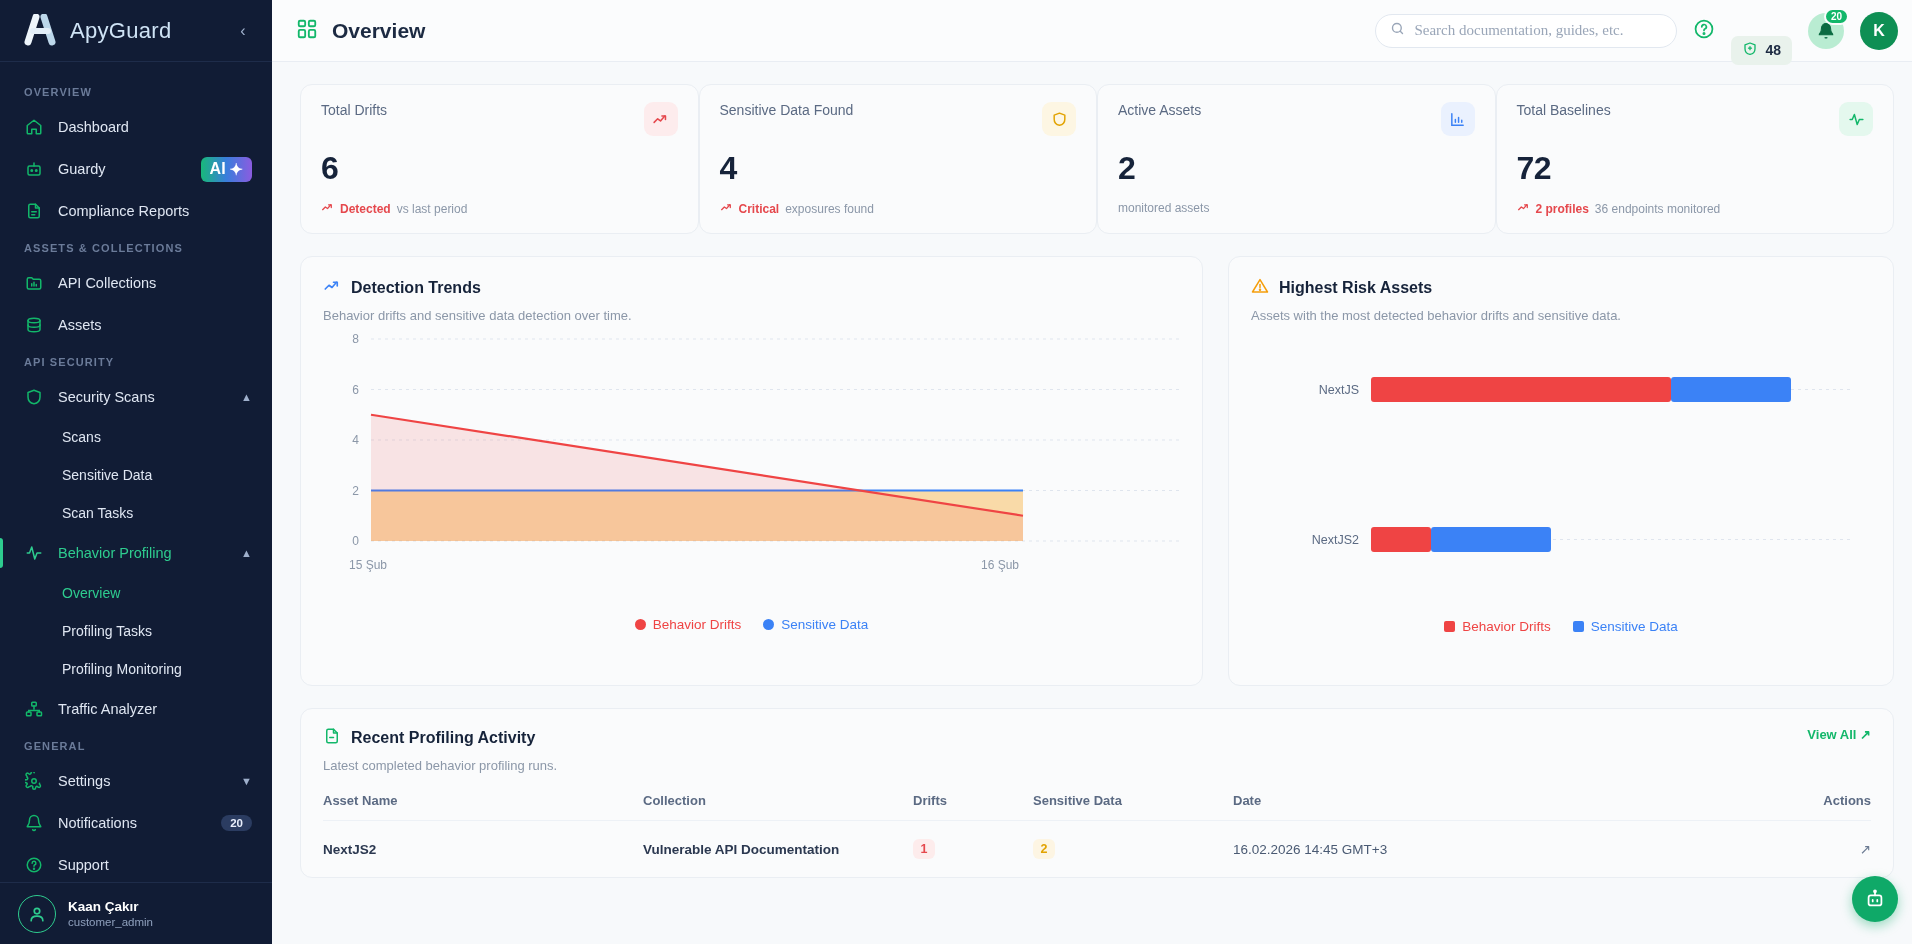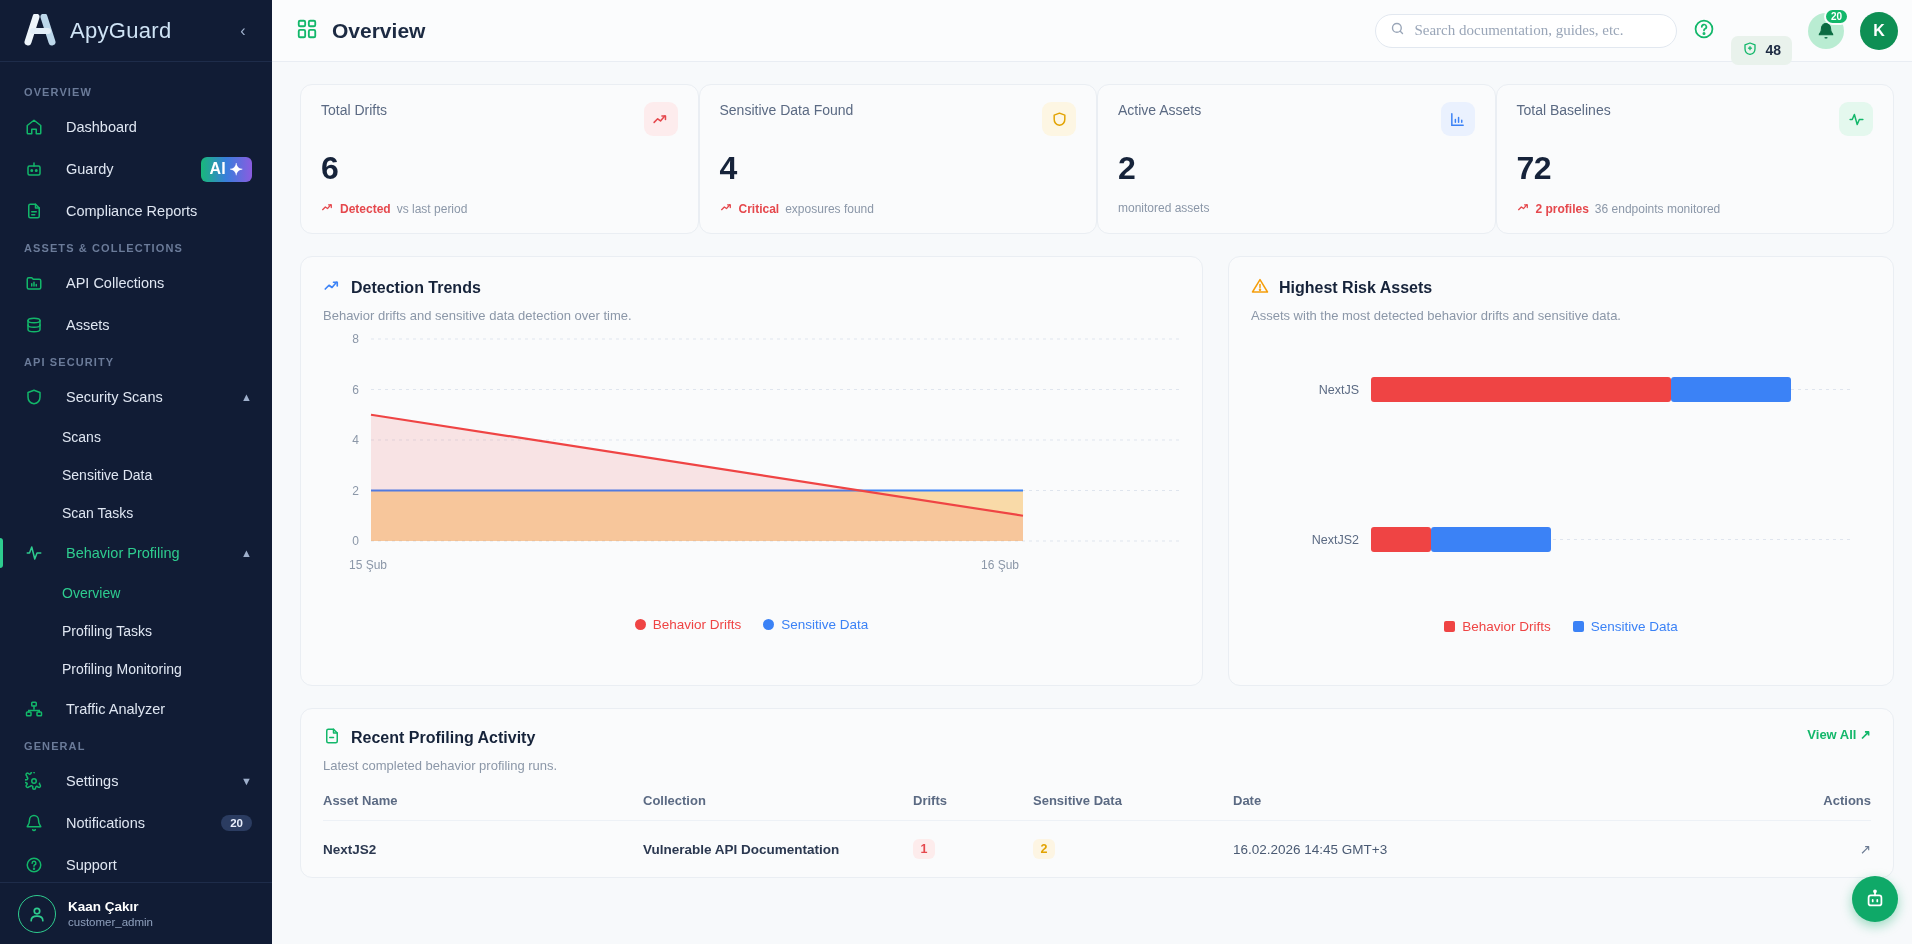--- a/index.html
+++ b/index.html
@@ -29,21 +29,21 @@
   .collapse-btn {
     margin-left: auto; color: #9fb0cc; font-size: 16px; cursor: pointer;
     width: 22px; text-align: center;
   }
   .nav { flex: 1; overflow: hidden; padding-top: 14px; }
   .nav-section {
     font-size: 11px; letter-spacing: 1.1px; color: #6b7b99;
     padding: 10px 24px 8px; font-weight: 600;
   }
   .nav-item {
-    display: flex; align-items: center; gap: 22px;
+    display: flex; align-items: center; gap: 14px;
     height: 42px; padding: 0 20px 0 24px; cursor: pointer;
     font-size: 14.5px; color: #dfe6f2; position: relative;
   }
   .nav-item .ic { width: 20px; height: 20px; flex: 0 0 20px; display:flex; align-items:center; justify-content:center; }
   .nav-item .lbl { white-space: nowrap; }
   .nav-item.active { color: #2ecc8f; }
   .nav-item.active::before {
     content: ""; position: absolute; left: 0; top: 6px; bottom: 6px;
     width: 3px; background: #2ecc8f; border-radius: 0 3px 3px 0;
   }

